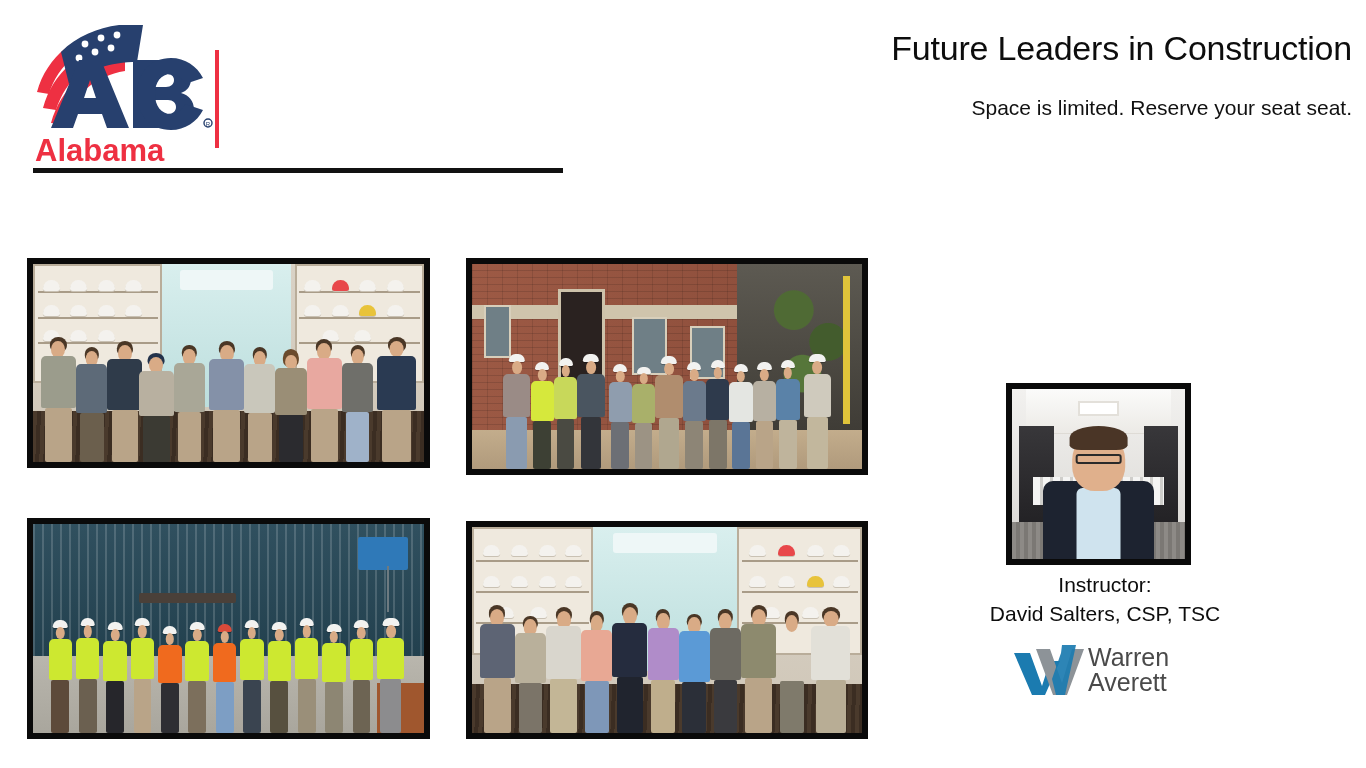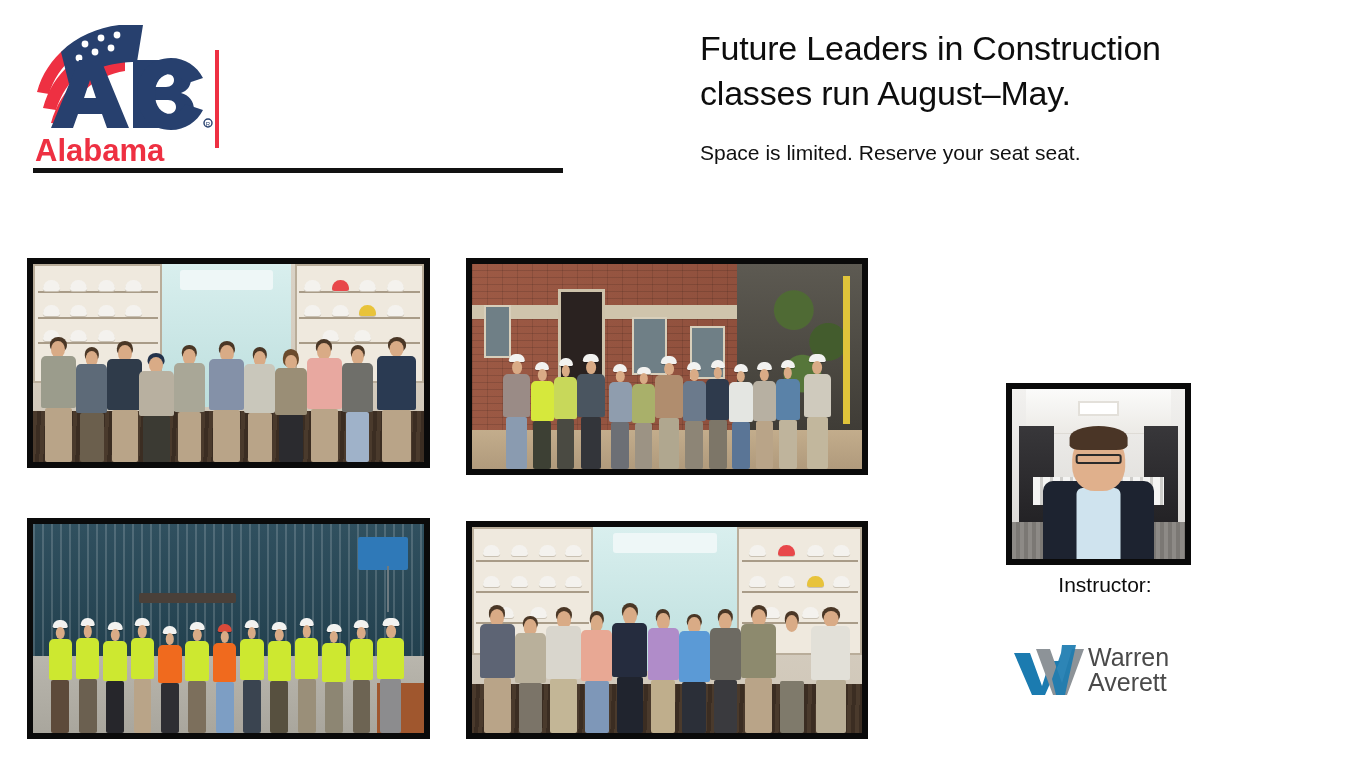--- a/index.html
+++ b/index.html
@@ -60,24 +60,24 @@
     left: 33px;
     top: 168px;
     width: 530px;
     height: 5px;
     background: #111111;
   }
 
   
   #headline-block {
     position: absolute;
-    left: 700px;
+    left: 732px;
     top: 26px;
     width: 620px;
-    text-align: left;
+    text-align: right;
   }
   #headline {
     font-size: 34px;
     line-height: 45px;
     font-weight: 400;
     color: #0d0d0d;
     letter-spacing: -0.2px;
   }
   #headline .hl-line { display: block; white-space: nowrap; }
   #subheadline {
@@ -383,21 +383,20 @@
 
   <div id="brand-divider"></div>
 
 </div>
 
 <div id="brand-rule"></div>
 
 <div id="headline-block">
   <div id="headline">
     <span class="hl-line">Future Leaders in Construction</span>
-    <span class="hl-line">classes run August–May.</span>
   </div>
   <div id="subheadline">
     <span class="sub-line">Space is limited. Reserve your seat seat.</span>
   </div>
 </div>
 
 <div class="photo-frame" id="photo-1">
   <div class="photo-inner">
     <div class="photo-scene scene-indoor">
       <div class="sc-shelf-unit" style="left:0;width:33%;">
@@ -814,20 +813,21 @@
     <div class="hs-suit"></div>
     <div class="hs-shirt"></div>
     <div class="hs-head"></div>
     <div class="hs-glasses"></div>
     <div class="hs-hair"></div>
   </div>
 </div>
 
 <div id="instructor-caption">
   <span class="cap-line">Instructor:</span>
+  <span class="cap-line">David Salters, CSP, TSC</span>
 </div>
 
 <div id="warren-averett-logo">
   <svg width="178" height="58" viewBox="0 0 178 58" xmlns="http://www.w3.org/2000/svg">
 
     <path d="M2 14 L18 14 L30 47 L38 22 L48 22 L33 56 L20 56 Z" fill="#1b7bb0"></path>
     <path d="M24 10 L38 10 L50 44 L60 10 L72 10 L55 56 L41 56 Z" fill="#8d9398"></path>
     <path d="M50 6 L64 6 L53 56 L44 56 L40 40 L49 14 Z" fill="#1b7bb0" opacity="0.92"></path>
     <text x="76" y="27" font-family="Liberation Sans, sans-serif" font-size="25" fill="#4a4a4a">Warren</text>
     <text x="76" y="52" font-family="Liberation Sans, sans-serif" font-size="25" fill="#4a4a4a">Averett</text>

